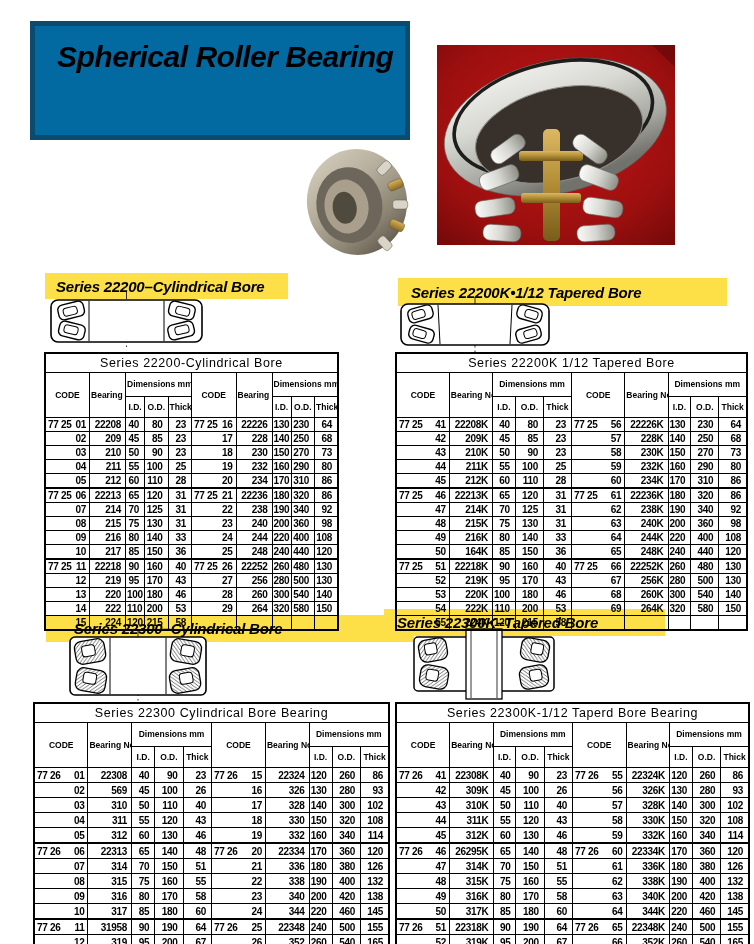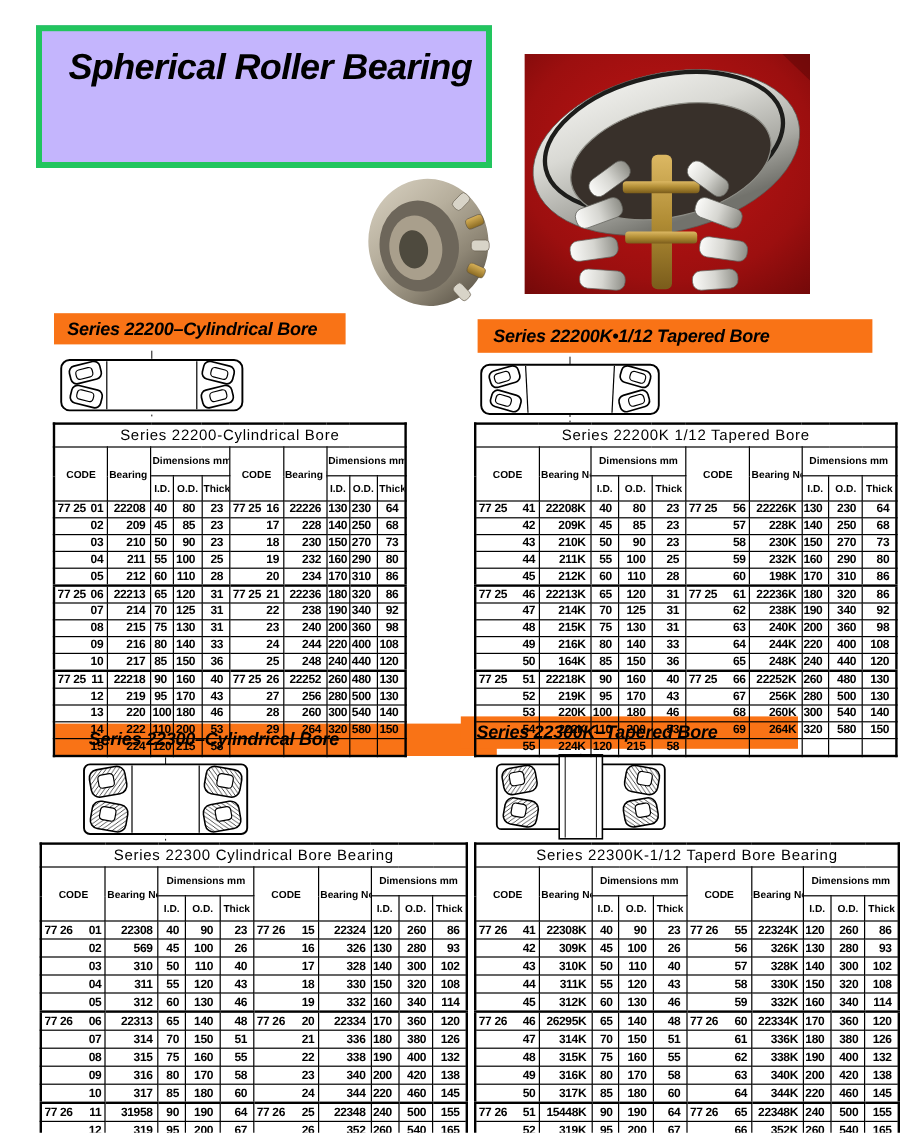--- a/index.html
+++ b/index.html
@@ -2,27 +2,27 @@
 <html><head>
 <meta charset="utf-8">
 <style>
   html,body{margin:0;padding:0;}
   body{width:754px;height:944px;background:#ffffff;position:relative;overflow:hidden;
        font-family:"Liberation Sans",sans-serif;}
   .abs{position:absolute;}
 
   
   .title-box{left:30px;top:21px;width:380px;height:119px;box-sizing:border-box;
-             background:#c4b5fd;border:5px solid #22c55e;padding:14px 0 0 22px;}
+             background:#0369a1;border:5px solid #0c4a6e;padding:14px 0 0 22px;}
   .title-en{font:italic bold 30px "Liberation Sans",sans-serif;color:#000;letter-spacing:-0.5px;}
   .title-ko{font:italic bold 27px "Liberation Sans",sans-serif;color:#000;margin-top:13px;letter-spacing:2px;}
 
   
-  .banner{background:#f97316;color:#000;font:italic bold 15px "Liberation Sans",sans-serif;
-          display:flex;align-items:center;letter-spacing:-0.2px;}
+  .banner{background:#fde047;color:#000;font:italic bold 15px "Liberation Sans",sans-serif;
+          display:flex;align-items:center;letter-spacing:-0.2px;margin-top:12px;}
   .banner1{left:45px;top:261px;width:232px;height:26px;padding-left:11px;}
   .banner2{left:398px;top:266px;width:316px;height:28px;padding-left:13px;}
   .banner3{left:46px;top:603px;width:340px;height:27px;padding-left:28px;}
   .banner4{left:384px;top:597px;width:268px;height:27px;padding-left:13px;}
 
   
   .btable{box-sizing:border-box;}
   .t1{left:44px;top:352px;width:295px;}
   .t2{left:395px;top:352px;width:353px;}
   .t3{left:33px;top:702px;width:357px;}
@@ -718,21 +718,21 @@
           <td class="bear">212K</td>
           <td class="num">60</td>
           <td class="num">110</td>
           <td class="num">28</td>
           <td class="codec">
             <div class="codewrap">
               <span></span>
               <span>60</span>
             </div>
           </td>
-          <td class="bear">198K</td>
+          <td class="bear">234K</td>
           <td class="num">170</td>
           <td class="num">310</td>
           <td class="num">86</td>
         </tr>
         <tr class="dr">
           <td class="codec">
             <div class="codewrap">
               <span>77 25</span>
               <span>46</span>
             </div>
@@ -1508,21 +1508,21 @@
           <td class="num">460</td>
           <td class="num">145</td>
         </tr>
         <tr class="dr">
           <td class="codec">
             <div class="codewrap">
               <span>77 26</span>
               <span>51</span>
             </div>
           </td>
-          <td class="bear">15448K</td>
+          <td class="bear">22318K</td>
           <td class="num">90</td>
           <td class="num">190</td>
           <td class="num">64</td>
           <td class="codec">
             <div class="codewrap">
               <span>77 26</span>
               <span>65</span>
             </div>
           </td>
           <td class="bear">22348K</td>

